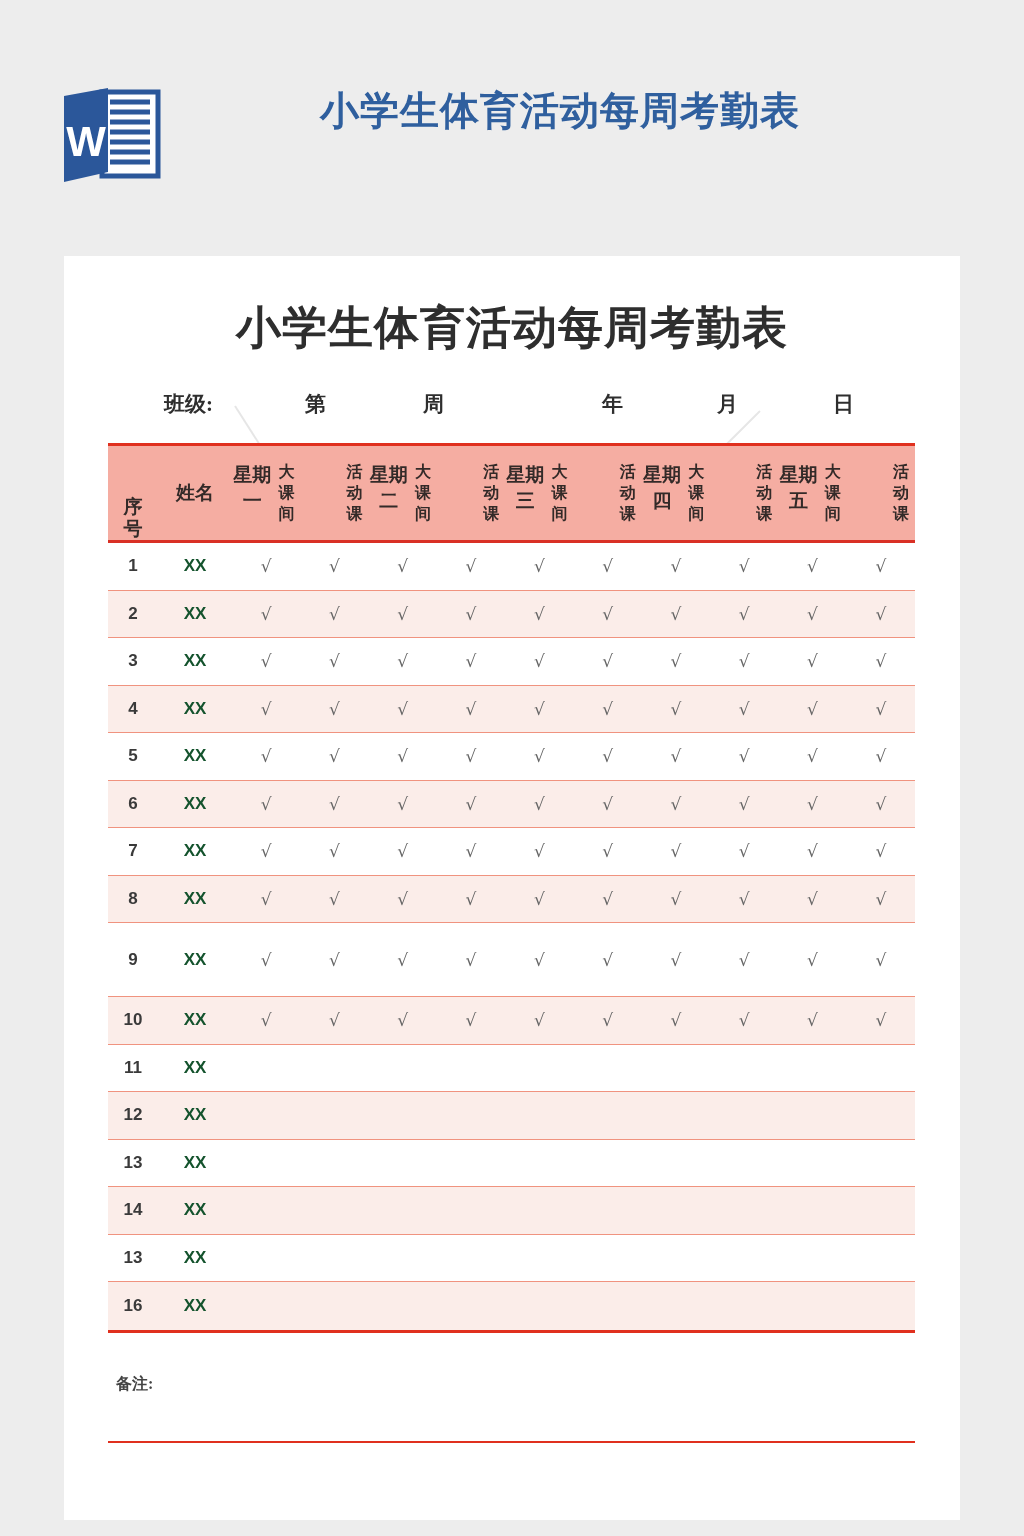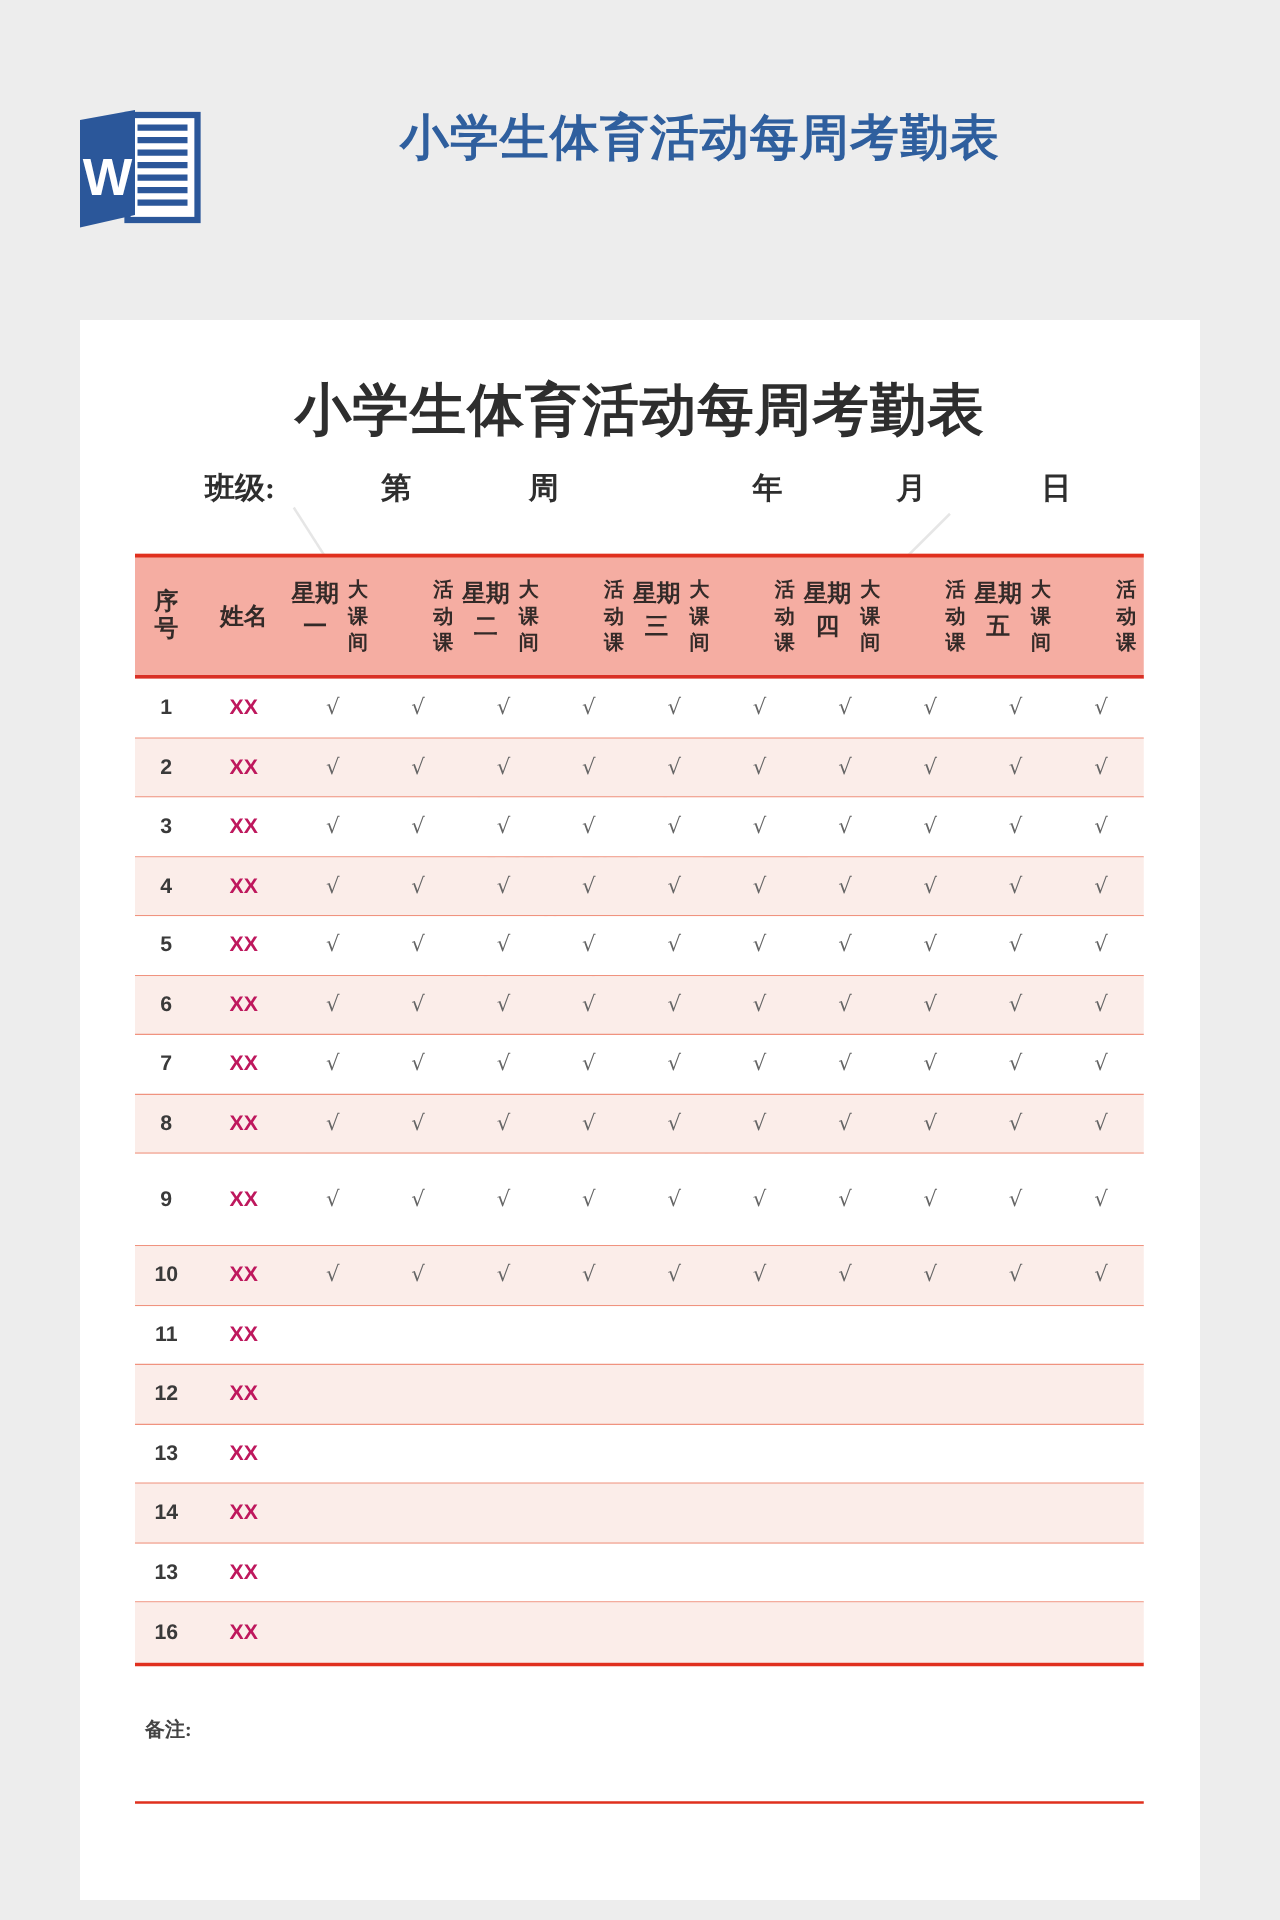--- a/index.html
+++ b/index.html
@@ -48,23 +48,23 @@
     transform:rotate(-2deg);
     white-space:nowrap;pointer-events:none;
   }
   .doc-title{
     margin-top:42px;text-align:center;
     font-family:"Liberation Serif","DejaVu Serif",serif;
     font-size:45px;font-weight:bold;color:var(--ink);
     letter-spacing:1px;
   }
   .info-line{
-    position:relative;height:30px;margin-top:16px;
+    position:relative;height:30px;margin-top:32px;
     font-family:"Liberation Serif","DejaVu Serif",serif;
-    font-size:24px;font-weight:bold;color:var(--ink);
+    font-size:21px;font-weight:bold;color:var(--ink);
   }
   .info-line .lbl{position:absolute;left:100px;top:0;}
   .b0{position:absolute;left:241px;top:0;}
   .b1{position:absolute;left:359px;top:0;}
   .b2{position:absolute;left:538px;top:0;}
   .b3{position:absolute;left:653px;top:0;}
   .b4{position:absolute;left:769px;top:0;}
   
   .att-table{
     position:absolute;left:44px;top:187px;width:807px;
@@ -72,21 +72,21 @@
   }
   .thead{
     display:flex;height:100px;
     background:var(--hdr-pink);
     border-top:3px solid var(--red);
     border-bottom:3px solid #d93025;
     font-family:"Liberation Serif","DejaVu Serif",serif;
     color:#332a28;font-weight:bold;
   }
   .th-serial{
-    width:50px;display:flex;align-items:center;justify-content:center;
+    width:50px;display:flex;align-items:flex-end;justify-content:center;
     font-size:19px;line-height:1.15;
   }
   .th-serial span{display:block;width:22px;word-break:break-all;text-align:center;}
   .th-name{
     width:74px;display:flex;align-items:center;justify-content:center;
     font-size:19px;
   }
   .day-group{flex:1;display:flex;flex-direction:row;justify-content:space-between;padding:16px 0 12px;font-family:Liberation Serif, serif;}
   .day-label{text-align:center;font-size:19px;}
   .day-subs{display:flex;gap:40px;}
@@ -95,21 +95,21 @@
     display:flex;align-items:center;height:47.5px;background:#fff;
     border-bottom:1.5px solid var(--sep);
   }
   .trow.alt{background:var(--alt-pink);}
   .trow.tall{height:74px;}
   .trow:last-child{border-bottom:none;align-items:center;}
   .c-serial{
     width:50px;text-align:center;font-weight:bold;font-size:17px;color:#3a3a3a;
   }
   .c-name{
-    width:74px;text-align:center;font-weight:bold;font-size:17px;color:#be185d;
+    width:74px;text-align:center;font-weight:bold;font-size:17px;color:#14532d;
   }
   .c-check{
     flex:1;text-align:center;font-size:17px;color:var(--check);
     font-family:"DejaVu Sans",sans-serif;
   }
   
   .notes-label{
     position:absolute;left:52px;top:1118px;
     font-family:"Liberation Serif","DejaVu Serif",serif;
     font-size:16px;font-weight:bold;color:#444;

